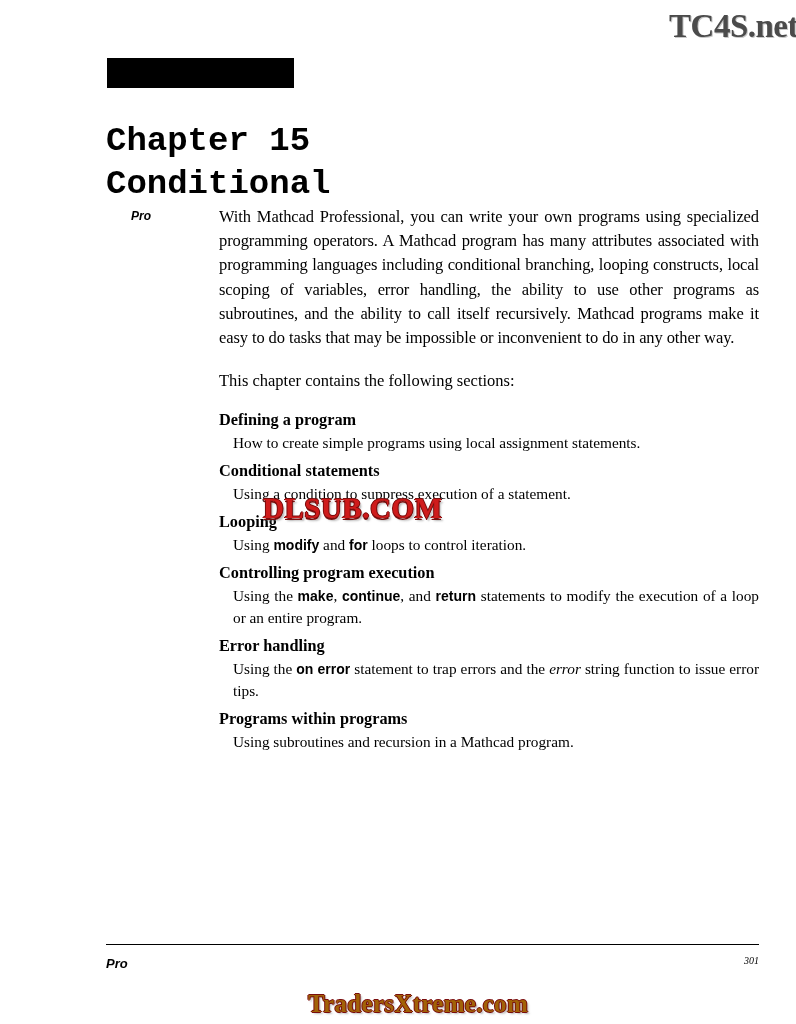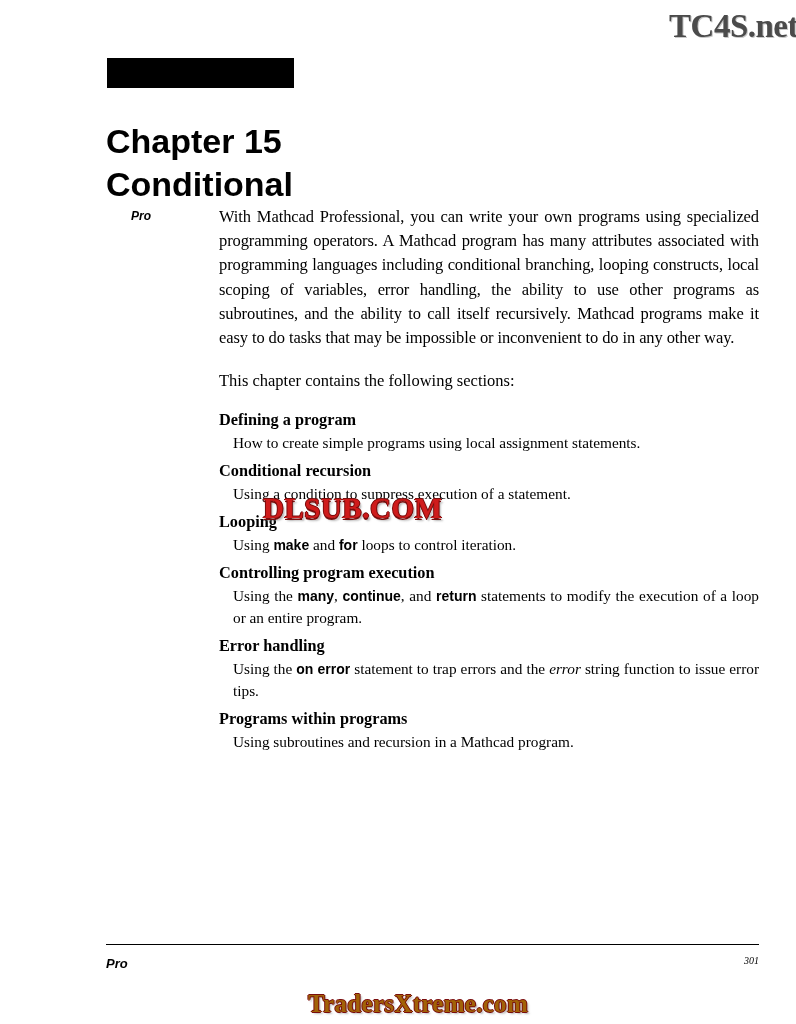--- a/index.html
+++ b/index.html
@@ -80,21 +80,21 @@
     top: 58px;
     width: 187px;
     height: 30px;
     background: #000000;
   }
   .chapter-title {
     position: absolute;
     left: 86px;
     top: 97px;
     width: 600px;
-    font-family: Liberation Sans, sans-serif;
+    font-family: Liberation Mono, monospace;
     font-weight: bold;
     font-size: 34px;
     line-height: 43px;
     color: #000000;
   }
   .chapter-title .line {
     display: block;
   }
 
   
@@ -207,32 +207,32 @@
     <p class="intro-para">With Mathcad Professional, you can write your own programs using specialized programming operators. A Mathcad program has many attributes associated with programming languages including conditional branching, looping constructs, local scoping of variables, error handling, the ability to use other programs as subroutines, and the ability to call itself recursively. Mathcad programs make it easy to do tasks that may be impossible or inconvenient to do in any other way.</p>
 
     <p class="lead-in">This chapter contains the following sections:</p>
 
     <div class="section">
       <div class="section-head">Defining a program</div>
       <div class="section-desc">How to create simple programs using local assignment statements.</div>
     </div>
 
     <div class="section">
-      <div class="section-head">Conditional recursion</div>
+      <div class="section-head">Conditional statements</div>
       <div class="section-desc">Using a condition to suppress execution of a statement.</div>
     </div>
 
     <div class="section">
       <div class="section-head">Looping</div>
-      <div class="section-desc">Using <b>make</b> and <b>for</b> loops to control iteration.</div>
+      <div class="section-desc">Using <b>modify</b> and <b>for</b> loops to control iteration.</div>
     </div>
 
     <div class="section">
       <div class="section-head">Controlling program execution</div>
-      <div class="section-desc">Using the <b>many</b>, <b>continue</b>, and <b>return</b> statements to modify the execution of a loop or an entire program.</div>
+      <div class="section-desc">Using the <b>make</b>, <b>continue</b>, and <b>return</b> statements to modify the execution of a loop or an entire program.</div>
     </div>
 
     <div class="section">
       <div class="section-head">Error handling</div>
       <div class="section-desc">Using the <b>on error</b> statement to trap errors and the <i>error</i> string function to issue error tips.</div>
     </div>
 
     <div class="section">
       <div class="section-head">Programs within programs</div>
       <div class="section-desc">Using subroutines and recursion in a Mathcad program.</div>

